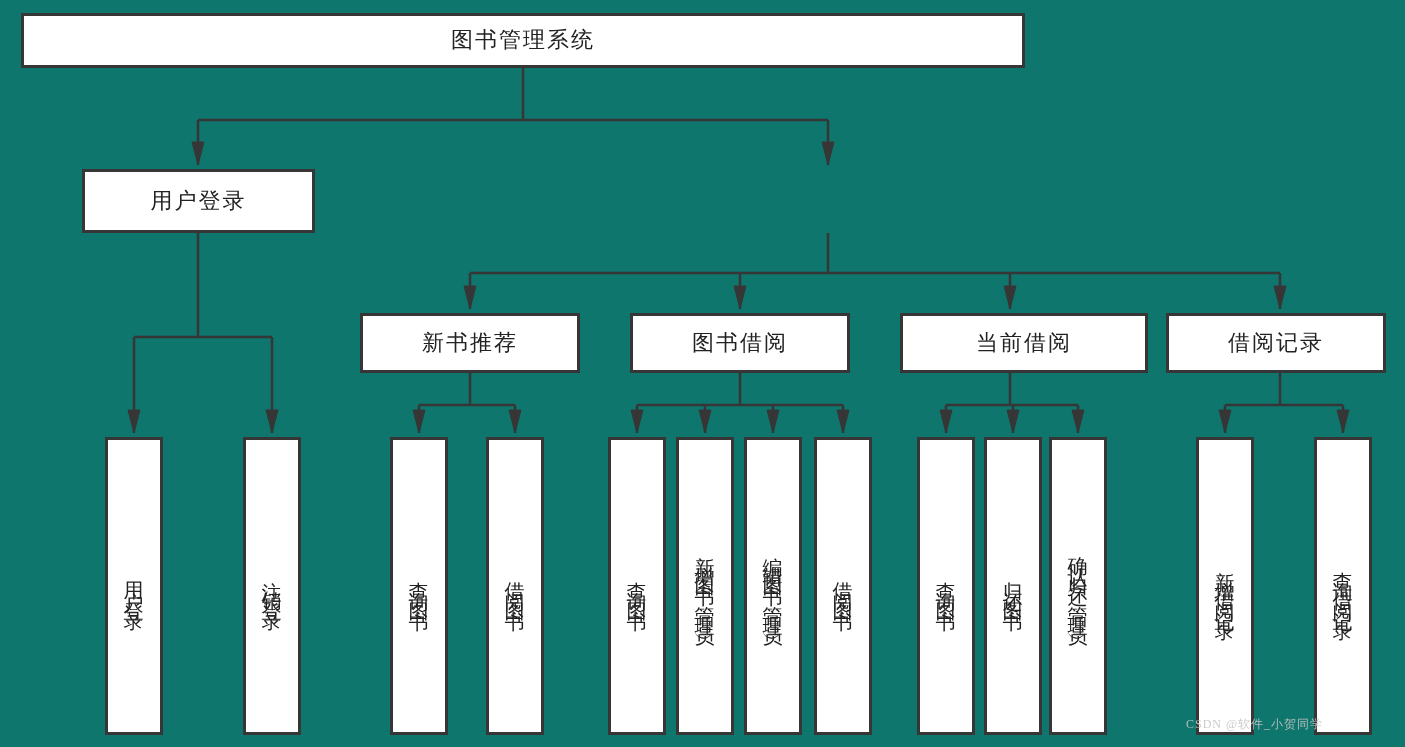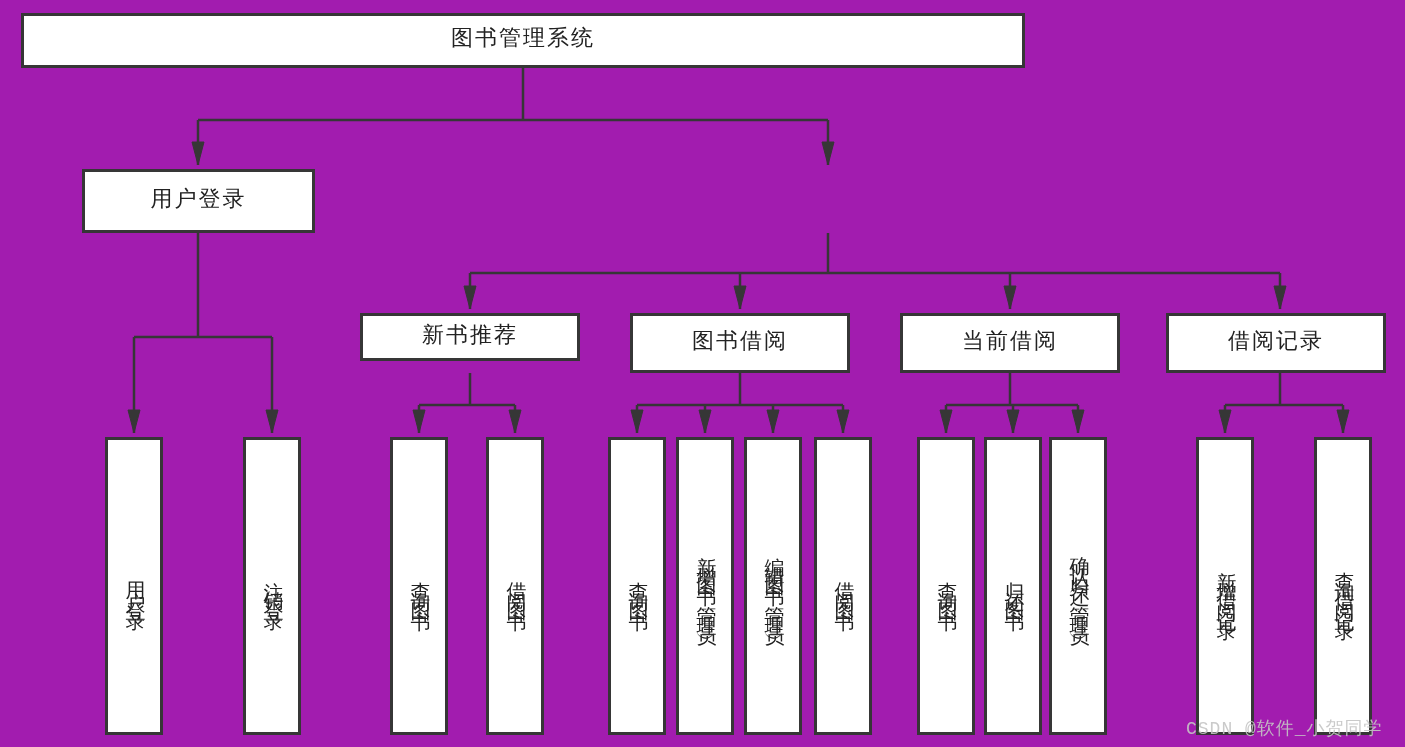--- a/index.html
+++ b/index.html
@@ -1,21 +1,21 @@
 <!DOCTYPE html>
 <html><head>
 <meta charset="utf-8">
 <style>
   html, body { margin: 0; padding: 0; background: #ffffff; }
   #canvas {
     position: relative;
     width: 1405px;
     height: 747px;
-    background: #a21caf;
-    font-family: Liberation Mono, monospace;
+    background: #0f766e;
+    font-family: Liberation Serif, serif;
     overflow: hidden;
   }
   #connectors {
     position: absolute;
     left: 0; top: 0;
     width: 1405px; height: 747px;
   }
   .node {
     position: absolute;
     box-sizing: border-box;
@@ -37,21 +37,21 @@
     text-orientation: mixed;
     font-size: 20px;
     letter-spacing: 10px;
     padding: 4px 0;
     line-height: 1.0;
   }
   #watermark {
     position: absolute;
     left: 1186px;
     top: 716px;
-    font-size: 18px;
+    font-size: 12px;
     letter-spacing: 1px;
     color: #c5c5c5;
     opacity: 0.9;
     white-space: nowrap;
     z-index: 10;
   }
   .line { stroke: #363636; stroke-width: 2.5; fill: none; }
 </style>
 </head>
 <body>
@@ -96,23 +96,23 @@
 
     <path class="line" d="M1280,373 V405 M1225,405 H1343"></path>
     <line class="line" x1="1225" y1="405" x2="1225" y2="433" marker-end="url(#arrow)"></line>
     <line class="line" x1="1343" y1="405" x2="1343" y2="433" marker-end="url(#arrow)"></line>
   </svg>
 
   <div class="node hnode" style="left:21px; top:13px; width:1004px; height:55px;">图书管理系统</div>
 
   <div class="node hnode" style="left:82px; top:169px; width:233px; height:64px;">用户登录</div>
 
-  <div class="node hnode" style="left:360px; top:313px; width:220px; height:48px;">新书推荐</div>
+  <div class="node hnode" style="left:360px; top:313px; width:220px; height:60px;">新书推荐</div>
   <div class="node hnode" style="left:630px; top:313px; width:220px; height:60px;">图书借阅</div>
-  <div class="node hnode" style="left:900px; top:313px; width:220px; height:60px;">当前借阅</div>
+  <div class="node hnode" style="left:900px; top:313px; width:248px; height:60px;">当前借阅</div>
   <div class="node hnode" style="left:1166px; top:313px; width:220px; height:60px;">借阅记录</div>
 
   <div class="node vnode" style="left:105px; top:437px; width:58px; height:298px;">用户登录</div>
   <div class="node vnode" style="left:243px; top:437px; width:58px; height:298px;">注销登录</div>
 
   <div class="node vnode" style="left:390px; top:437px; width:58px; height:298px;">查询图书</div>
   <div class="node vnode" style="left:486px; top:437px; width:58px; height:298px;">借阅图书</div>
 
   <div class="node vnode" style="left:608px; top:437px; width:58px; height:298px;">查询图书</div>
   <div class="node vnode" style="left:676px; top:437px; width:58px; height:298px;">新增图书（管理员）</div>

